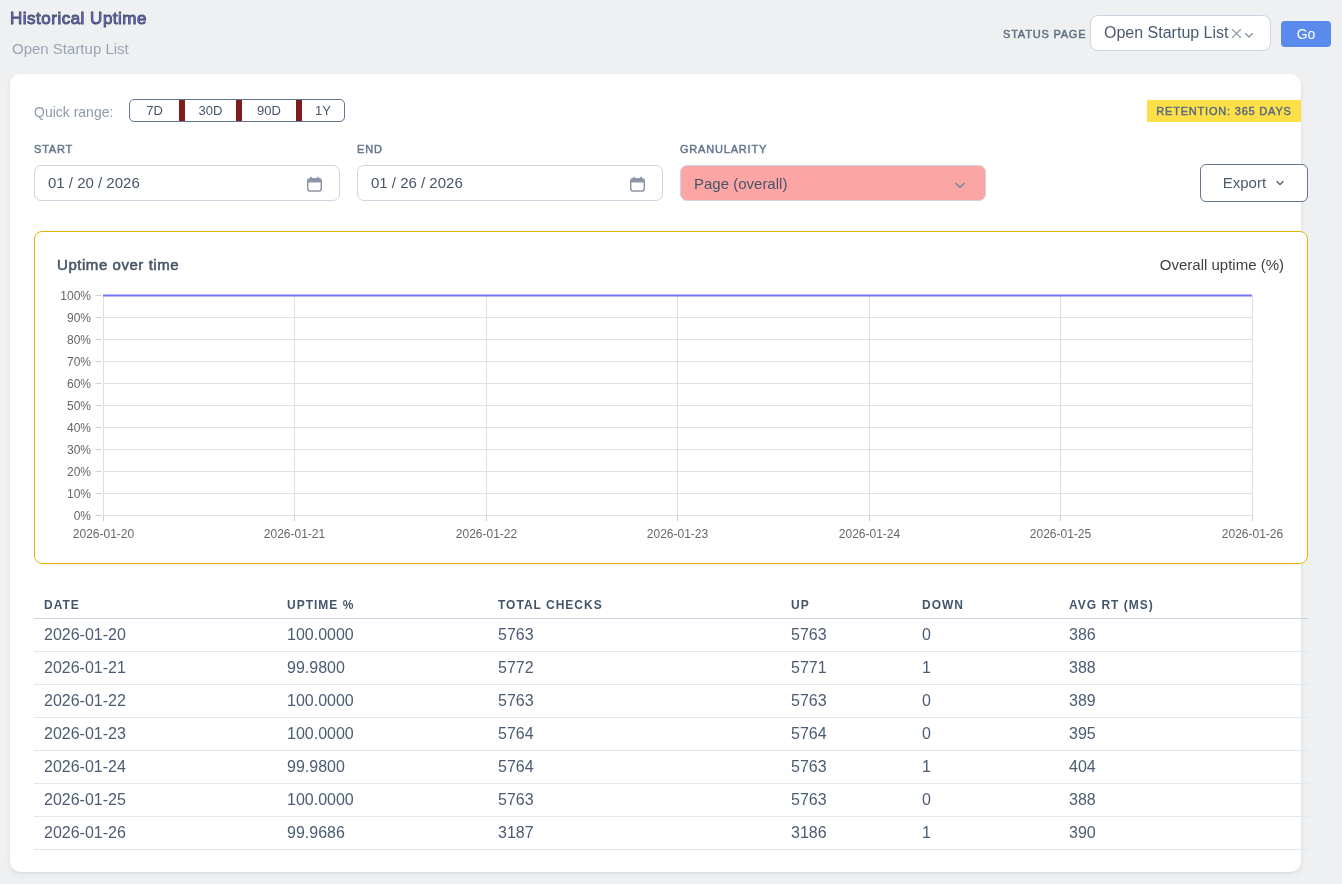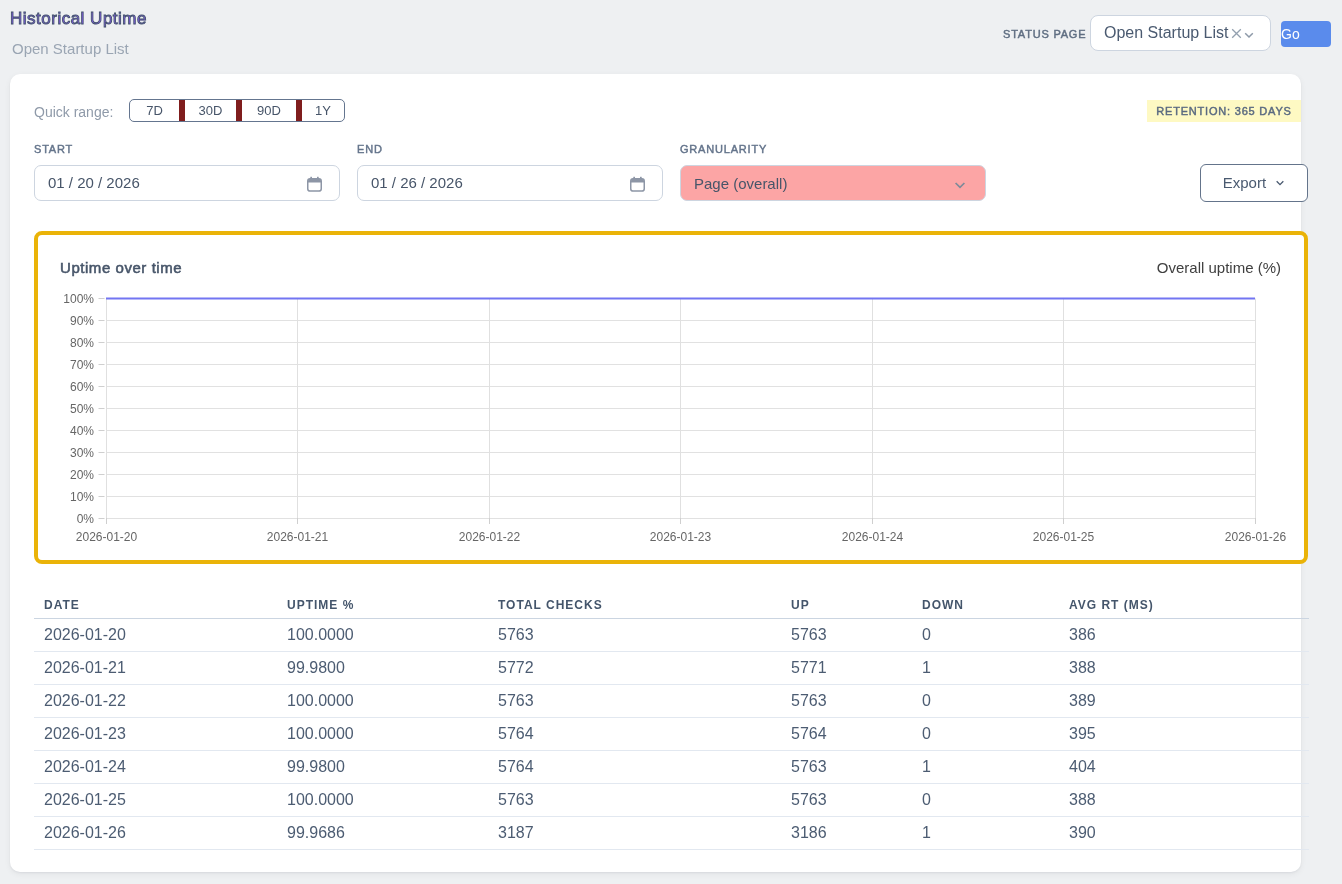--- a/index.html
+++ b/index.html
@@ -10,46 +10,46 @@
     position: relative;
     overflow: hidden;
   }
   .h1 { position:absolute; left:10px; top:9px; font-size:17px; font-weight:400; -webkit-text-stroke:0.9px #42526b; color:#8b5cf6; letter-spacing:0.5px; }
   .sub { position:absolute; left:12px; top:40px; font-size:15px; color:#9aa5b3; }
 
   .sp-label { position:absolute; left:1003px; top:28px; font-size:11px; font-weight:400; -webkit-text-stroke:0.45px #5f6e82; color:#5f6e82; letter-spacing:0.8px; }
   .sp-select { position:absolute; left:1090px; top:15px; width:181px; height:36px; background:#fff; border:1px solid #cdd5e0; border-radius:8px; }
   .sp-select .txt { position:absolute; left:13px; top:8px; font-size:16px; color:#4a5a70; white-space:nowrap; }
   .sp-select svg.c { position:absolute; right:14px; top:12px; }
-  .go { position:absolute; left:1281px; top:21px; width:50px; height:26px; background:#5a8bec; border-radius:4px; color:#fff; font-size:14px; line-height:26px; }
+  .go { position:absolute; left:1281px; top:21px; width:50px; height:26px; background:#5a8bec; border-radius:4px; color:#fff; font-size:14px; text-align:center; line-height:26px; }
 
   .card { position:absolute; left:10px; top:74px; width:1291px; height:798px; background:#fff; border-radius:10px;
           box-shadow:0 1px 2px rgba(16,24,40,.05), 0 2px 6px rgba(16,24,40,.06); }
 
   .qr-label { position:absolute; left:24px; top:30px; font-size:14px; color:#8f9aa9; }
   .btn-group { position:absolute; left:119px; top:25px; height:23px; display:flex; border:1px solid #64758f; border-radius:5px; overflow:hidden; background:#fff; }
   .btn-group div { font-size:13px; color:#475569; text-align:center; line-height:21px; border-left:6px solid #7f1d1d; }
   .btn-group div:first-child { border-left:none; }
   .bg1 { width:49px; } .bg2 { width:57px; } .bg3 { width:60px; } .bg4 { width:48px; }
-  .retention { position:absolute; left:1137px; top:26px; width:154px; height:22px; background:#fef9c3; border-radius:0;
+  .retention { position:absolute; left:1137px; top:26px; width:154px; height:22px; background:#fde047; border-radius:0;
                font-size:11px; font-weight:400; -webkit-text-stroke:0.45px #5a6a80; color:#5a6a80; letter-spacing:0.8px; text-align:center; line-height:22px; }
 
   .flabel { position:absolute; font-size:11px; font-weight:400; -webkit-text-stroke:0.45px #64748b; color:#64748b; letter-spacing:0.8px; top:69px; }
   .datebox { position:absolute; top:91px; width:306px; height:36px; border:1px solid #cdd5e0; border-radius:7px; background:#fff; }
   .datebox .txt { position:absolute; left:13px; top:8px; font-size:15px; color:#475569; }
   .datebox svg { position:absolute; right:17px; top:10px; }
   .gran { position:absolute; left:670px; top:91px; width:306px; height:36px; border:1px solid #cdd5e0; border-radius:7px; background:#fca5a5; }
   .gran .txt { position:absolute; left:13px; top:9px; font-size:15px; color:#475569; }
   .gran svg.c { position:absolute; right:18px; top:12px; }
   .refresh { position:absolute; left:993px; top:90px; width:188px; height:38px; background:#5a8bec; border-radius:6px;
              color:#fff; font-size:15px; text-align:center; line-height:38px; }
   .export { position:absolute; left:1190px; top:90px; width:108px; height:38px; background:#fff; border:1px solid #64748b; border-radius:6px;
             color:#4a5a70; font-size:15px; text-align:center; line-height:36px; }
 
-  .chartcard { position:absolute; left:24px; top:157px; width:1274px; height:333px; border:4px solid #eab308; border-radius:8px; background:#fff; }
+  .chartcard { position:absolute; left:24px; top:157px; width:1274px; height:333px; border:1px solid #eab308; border-radius:8px; background:#fff; }
   .ct { position:absolute; left:22px; top:24px; font-size:15px; font-weight:400; -webkit-text-stroke:0.55px #475569; color:#475569; letter-spacing:0.55px; }
   .cr { position:absolute; right:23px; top:24px; font-size:15px; color:#404040; }
 
   table.data { position:absolute; left:24px; top:518px; width:1275px; border-collapse:collapse; table-layout:fixed; }
   table.data th { font-size:12px; font-weight:700; color:#44556b; letter-spacing:1px; text-align:left; padding:0 0 0 10px; height:26px; border-bottom:1px solid #cbd5e1; }
   table.data td { font-size:16px; color:#4c5c72; text-align:left; padding:0 0 0 10px; height:33px; border-bottom:1px solid #e2e8f0; }
 </style>
 </head>
 <body>
   <div class="h1">Historical Uptime</div>

